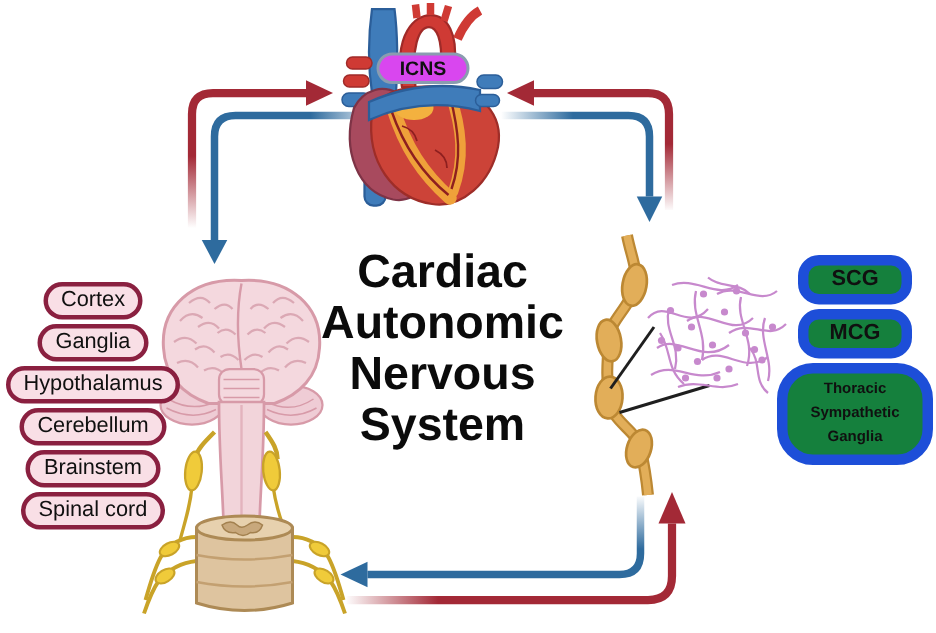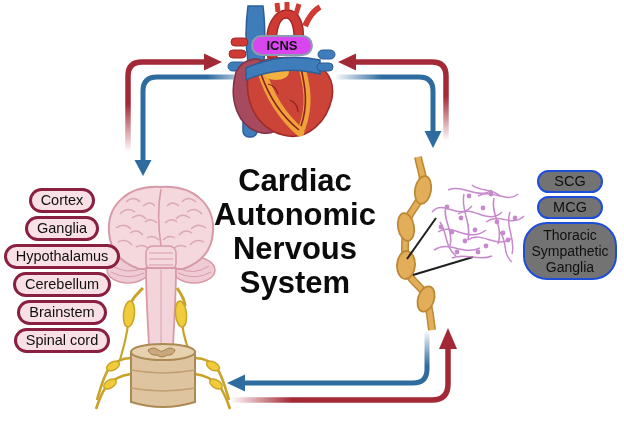--- a/index.html
+++ b/index.html
@@ -26,24 +26,24 @@
   .col-right{
     position:absolute;left:520px;top:170px;width:100px;
     display:flex;flex-direction:column;align-items:center;gap:3px;
   }
   .pill{
     display:flex;align-items:center;justify-content:center;
     border-radius:14px;font-size:14.5px;line-height:17px;color:#101010;
     padding:1px 9px;white-space:nowrap;text-align:center;
   }
   .pill.pink{background:#f9dfe6;border:3px solid #8a2040;}
-  .pill.green{background:#737373;border:2px solid #1d4ed8;min-width:44px;}
+  .pill.green{background:#15803d;border:7px solid #1d4ed8;min-width:44px;font-weight:bold;}
   .pill.big{
     white-space:normal;width:80px;padding:3px 5px;border-radius:24px;
-    font-size:14px;line-height:16px;
+    font-size:10px;line-height:16px;
   }
 </style>
 </head>
 <body>
 
 <div class="canvas">
 
   <svg class="fig-svg" viewBox="0 0 624 422">
     <defs>
       <linearGradient id="g-tl-red" gradientUnits="userSpaceOnUse" x1="0" y1="152" x2="0" y2="104">

